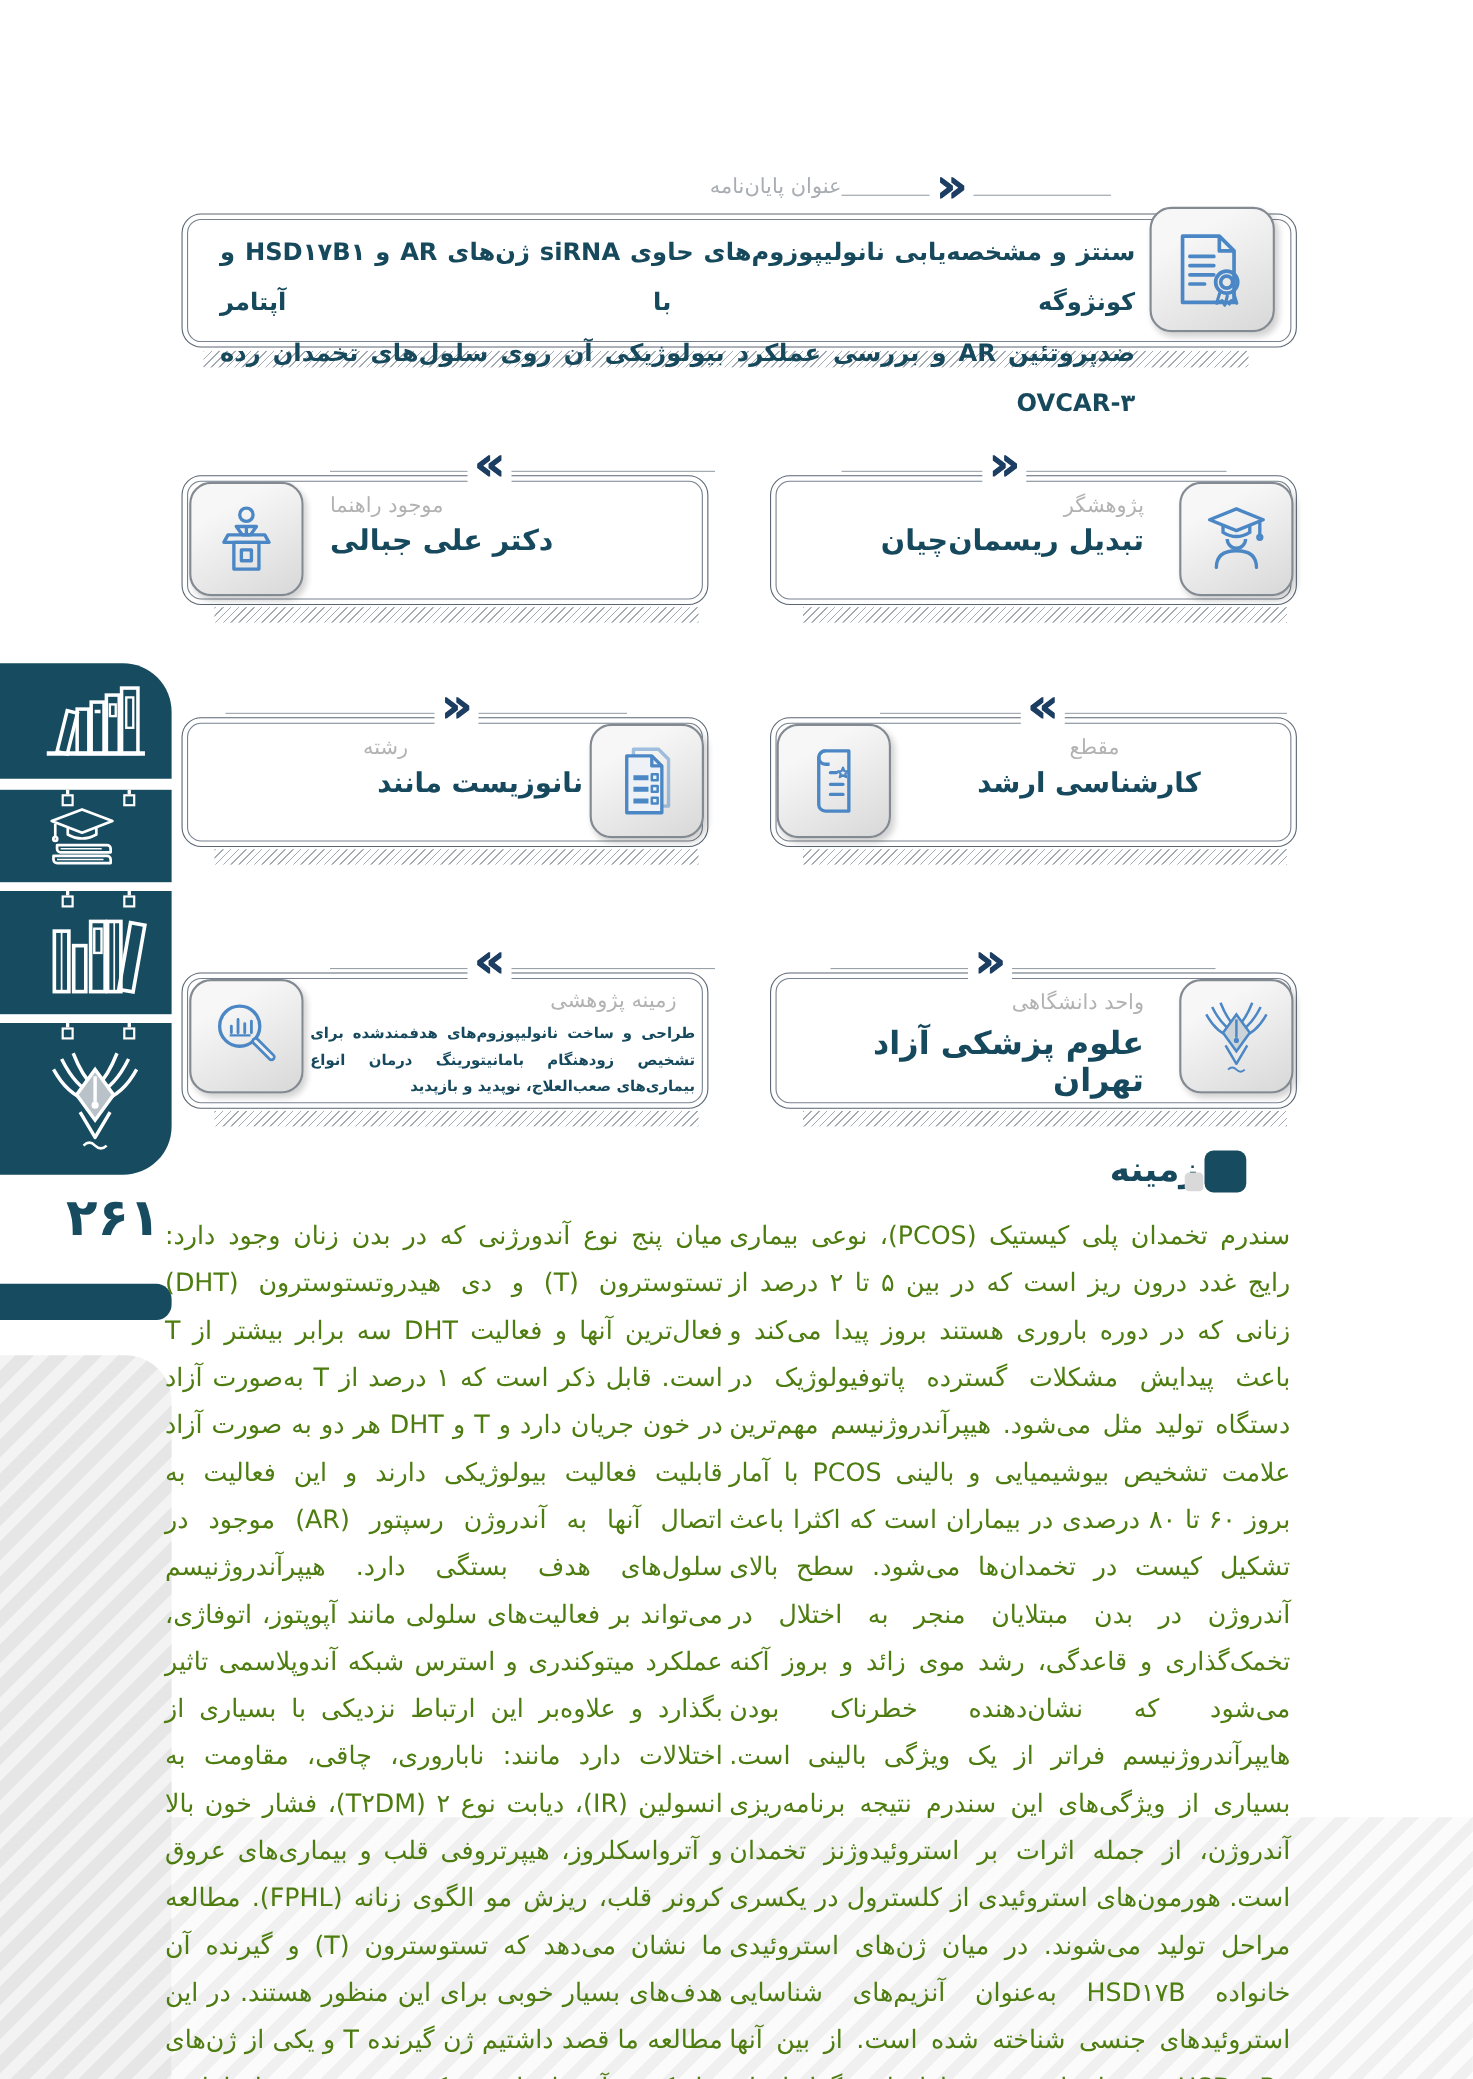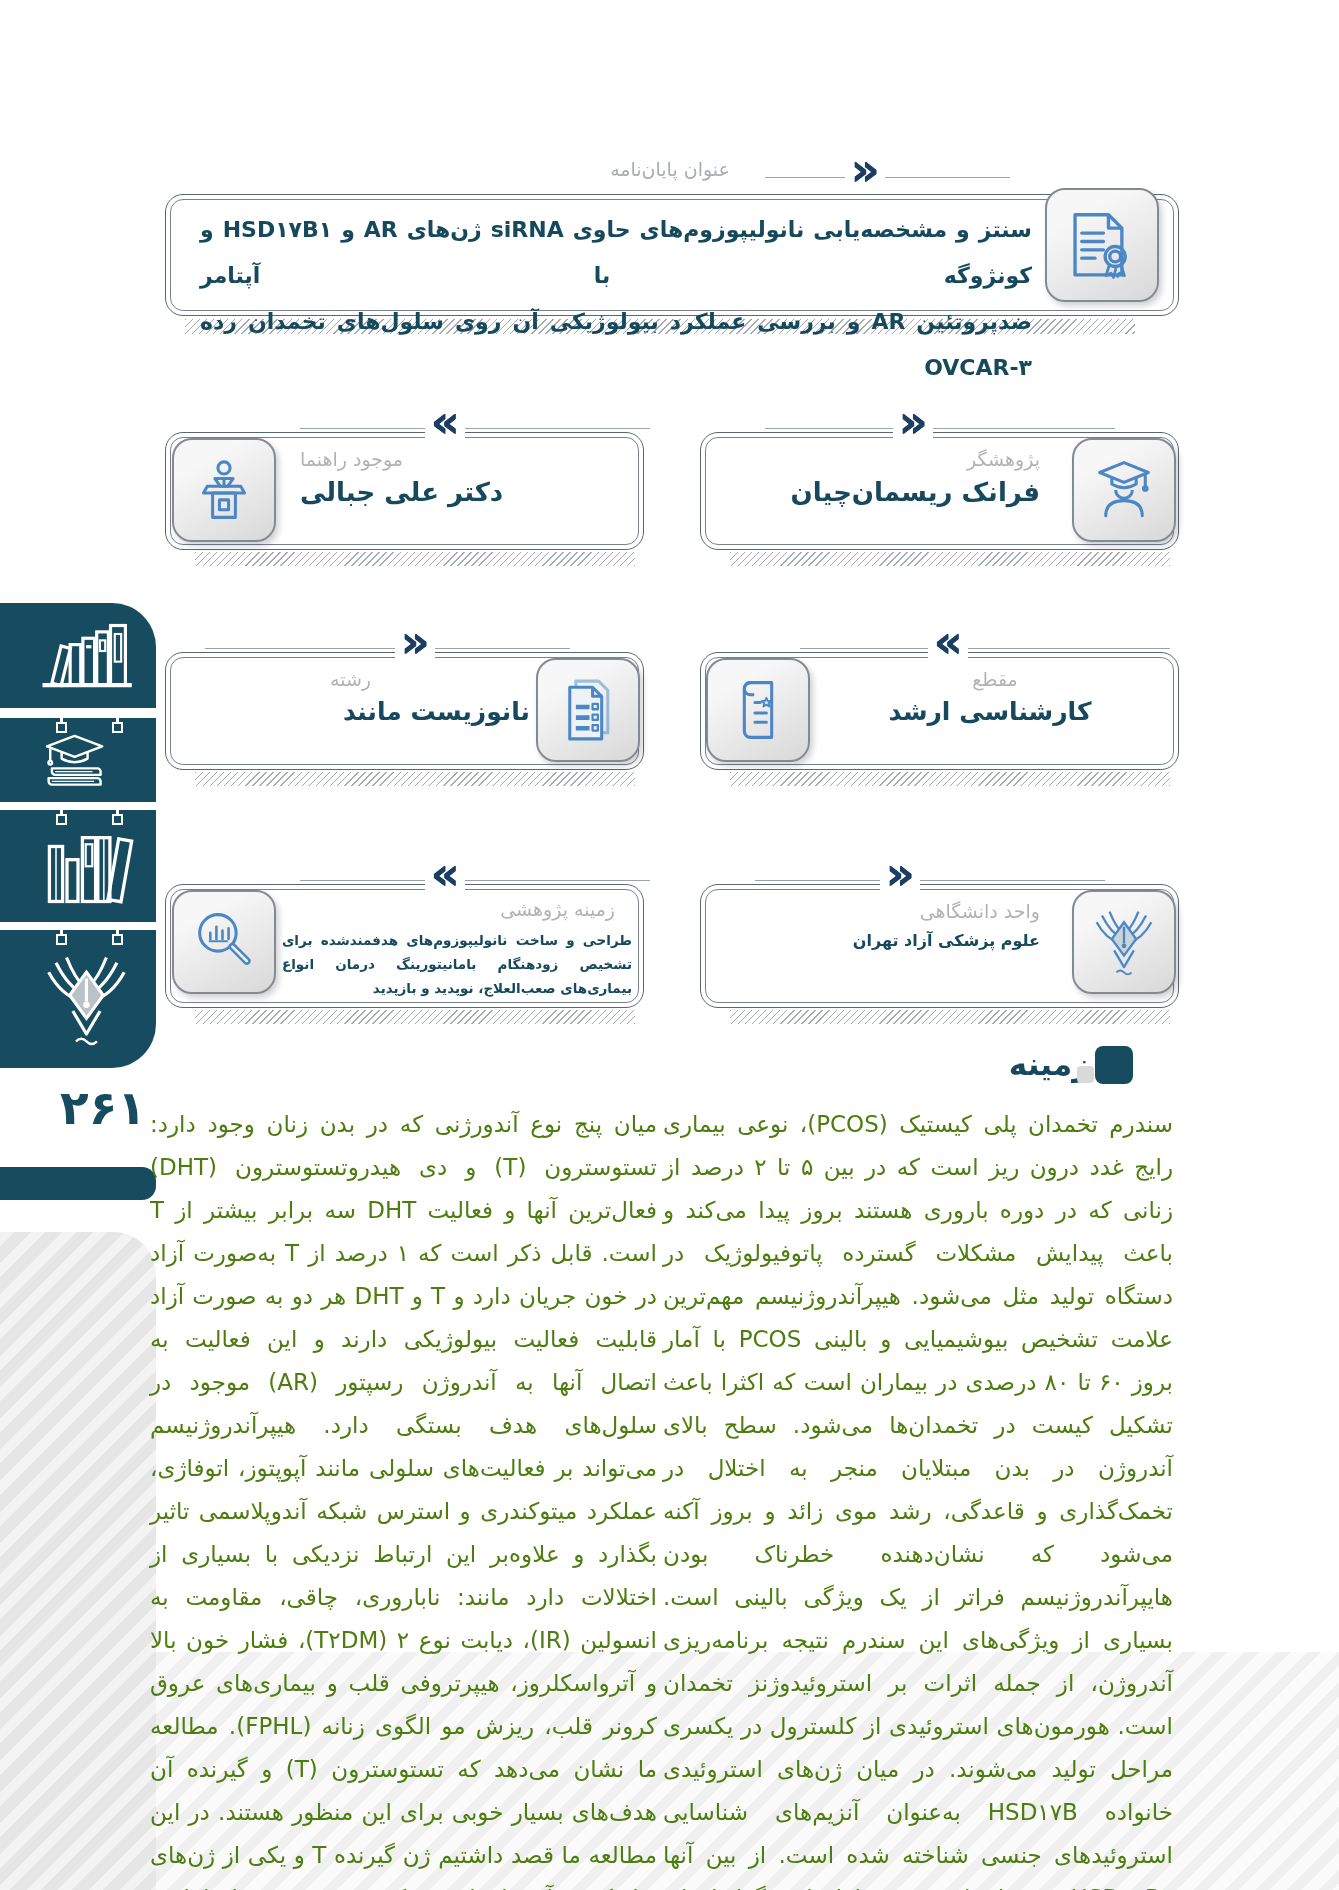--- a/index.html
+++ b/index.html
@@ -114,21 +114,21 @@
     </svg>
   </div>
 
   <div class="pagenum">۲۶۱</div>
   <div class="tealbar"></div>
 
   <div class="grayblock">
     
   </div>
 
-  <div class="sec-label" style="left:575px;top:158px;width:190px;text-align:center;">عنوان پایان‌نامه</div>
+  <div class="sec-label" style="left:575px;top:158px;width:190px;text-align:right;">عنوان پایان‌نامه</div>
   <div class="dline" style="left:765px;top:177px;width:245px;"></div>
   <div class="chev" style="left:845px;top:152px;">«</div>
 
   <div class="box" style="left:165px;top:194px;width:1012px;height:120px;"></div>
   <div class="tile" style="left:1045px;top:188px;width:110px;height:110px;">
     <svg viewBox="0 0 100 100" fill="none" stroke="#4b87c5" stroke-width="4" stroke-linejoin="round">
       <path d="M18 14 h40 l16 16 v56 h-56 z"></path>
       <path d="M58 14 v16 h16"></path>
       <path d="M26 36 h26 M26 46 h26 M26 56 h26 M26 66 h16" stroke-linecap="round"></path>
       <circle cx="66" cy="64" r="12"></circle>
@@ -149,21 +149,21 @@
     <svg viewBox="0 0 100 100" fill="none" stroke="#4b87c5" stroke-width="4">
       <path d="M50 14 L82 27 L50 40 L18 27 Z" stroke-linejoin="round"></path>
       <path d="M34 33 v9 q16 10 32 0 v-9"></path>
       <path d="M78 29 v15" stroke-linecap="round"></path>
         <circle cx="78" cy="48" r="2.4"></circle>
       <path d="M39 50 a11 11 0 0 0 22 0"></path>
       <path d="M26 84 q0 -20 24 -20 q24 0 24 20" stroke-linecap="round"></path>
     </svg>
   </div>
   <div class="lbl" style="left:780px;top:448px;width:260px;text-align:right;">پژوهشگر</div>
-  <div class="val" style="left:740px;top:477px;width:300px;text-align:right;font-size:26px;">فرانک ریسمان‌چیان</div>
+  <div class="val" style="left:740px;top:477px;width:300px;text-align:right;font-size:26px;">تبدیل ریسمان‌چیان</div>
   <div class="hatch" style="left:730px;top:552px;width:440px;height:14px;"></div>
 
   <div class="dline" style="left:300px;top:428px;width:350px;"></div>
   <div class="chev" style="left:425px;top:404px;">»</div>
   <div class="box" style="left:165px;top:432px;width:477px;height:116px;"></div>
   <div class="tile" style="left:172px;top:438px;width:100px;height:100px;">
     <svg viewBox="0 0 100 100" fill="none" stroke="#4b87c5" stroke-width="4" stroke-linejoin="round">
       <circle cx="50" cy="21" r="8"></circle>
       <path d="M38 35 h24 l-7 10 h-10 z"></path>
       <path d="M50 35 v10"></path>
@@ -217,21 +217,21 @@
       <path d="M14 24 q12 22 30 27 M21 15 q12 24 27 30 M31 10 q8 20 17 28"></path>
       <path d="M86 24 q-12 22 -30 27 M79 15 q-12 24 -27 30 M69 10 q-8 20 -17 28"></path>
       <path d="M50 24 L66 46 L50 68 L34 46 Z" fill="#cdd4d9"></path>
       <path d="M50 30 v22"></path>
         <circle cx="50" cy="55" r="1.6" fill="#4b87c5"></circle>
       <path d="M37 61 L50 83 L63 61" stroke-linejoin="round"></path>
       <path d="M40 90 q5 -5 10 0 t10 0" stroke-width="2.2"></path>
     </svg>
   </div>
   <div class="lbl" style="left:780px;top:900px;width:260px;">واحد دانشگاهی</div>
-  <div class="val" style="left:720px;top:931px;width:320px;text-align:right;font-size:16px;">علوم پزشکی آزاد تهران</div>
+  <div class="val" style="left:720px;top:931px;width:320px;text-align:right;font-size:29px;">علوم پزشکی آزاد تهران</div>
   <div class="hatch" style="left:730px;top:1010px;width:440px;height:14px;"></div>
 
   <div class="dline" style="left:300px;top:880px;width:350px;"></div>
   <div class="chev" style="left:425px;top:856px;">»</div>
   <div class="box" style="left:165px;top:884px;width:477px;height:122px;"></div>
   <div class="tile" style="left:172px;top:890px;width:100px;height:100px;">
     <svg viewBox="0 0 100 100" fill="none" stroke="#4b87c5" stroke-width="4">
       <circle cx="42" cy="38" r="24"></circle>
       <path d="M32 46 v-8 M40 46 v-16 M48 46 v-11 M56 46 v-14" stroke-width="3.4" stroke-linecap="round"></path>
       <path d="M30 49 h25" stroke-width="2.6"></path>

